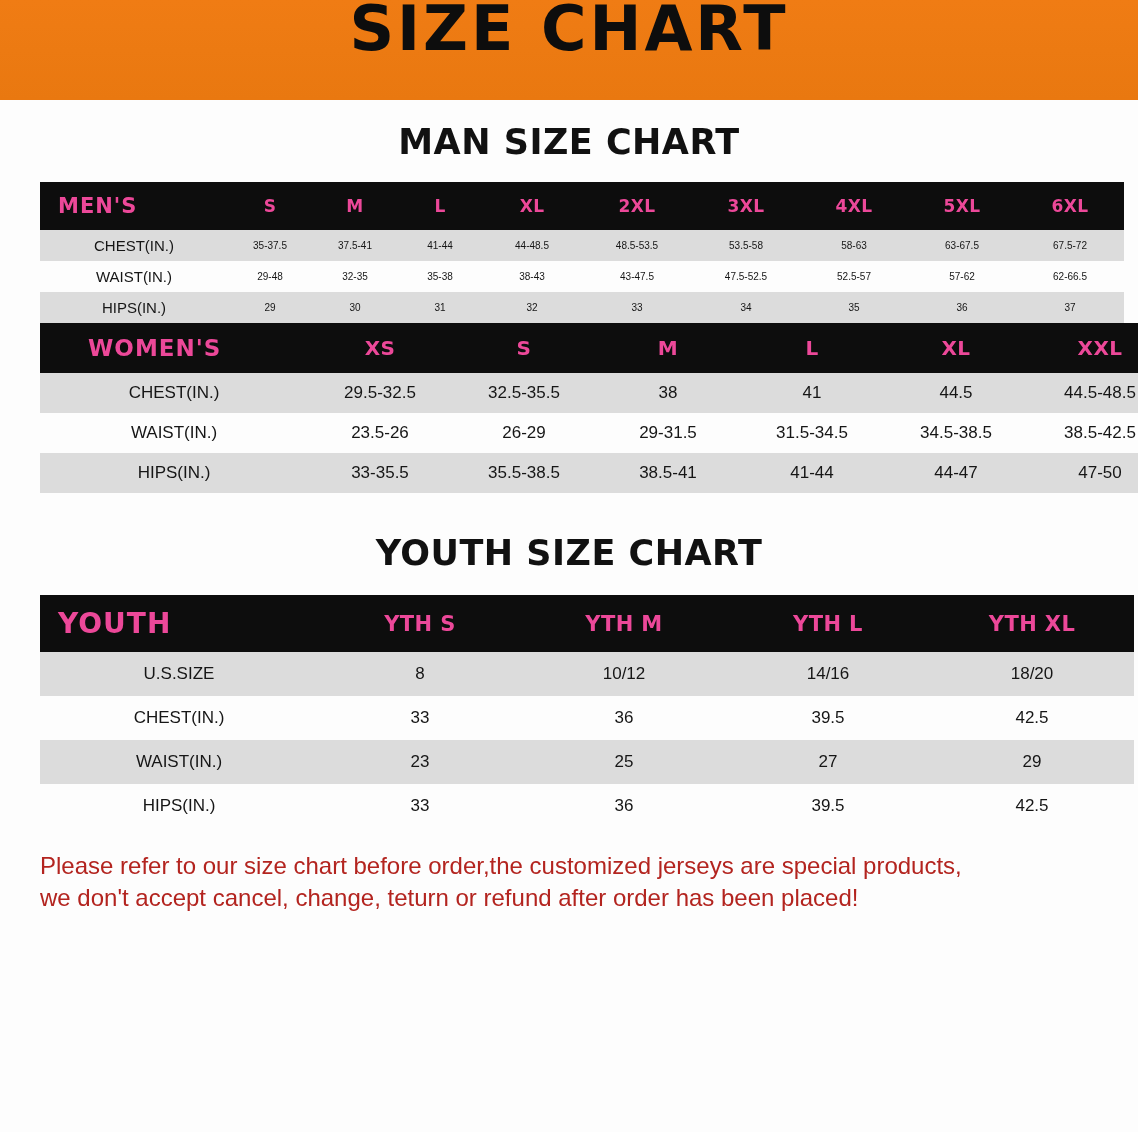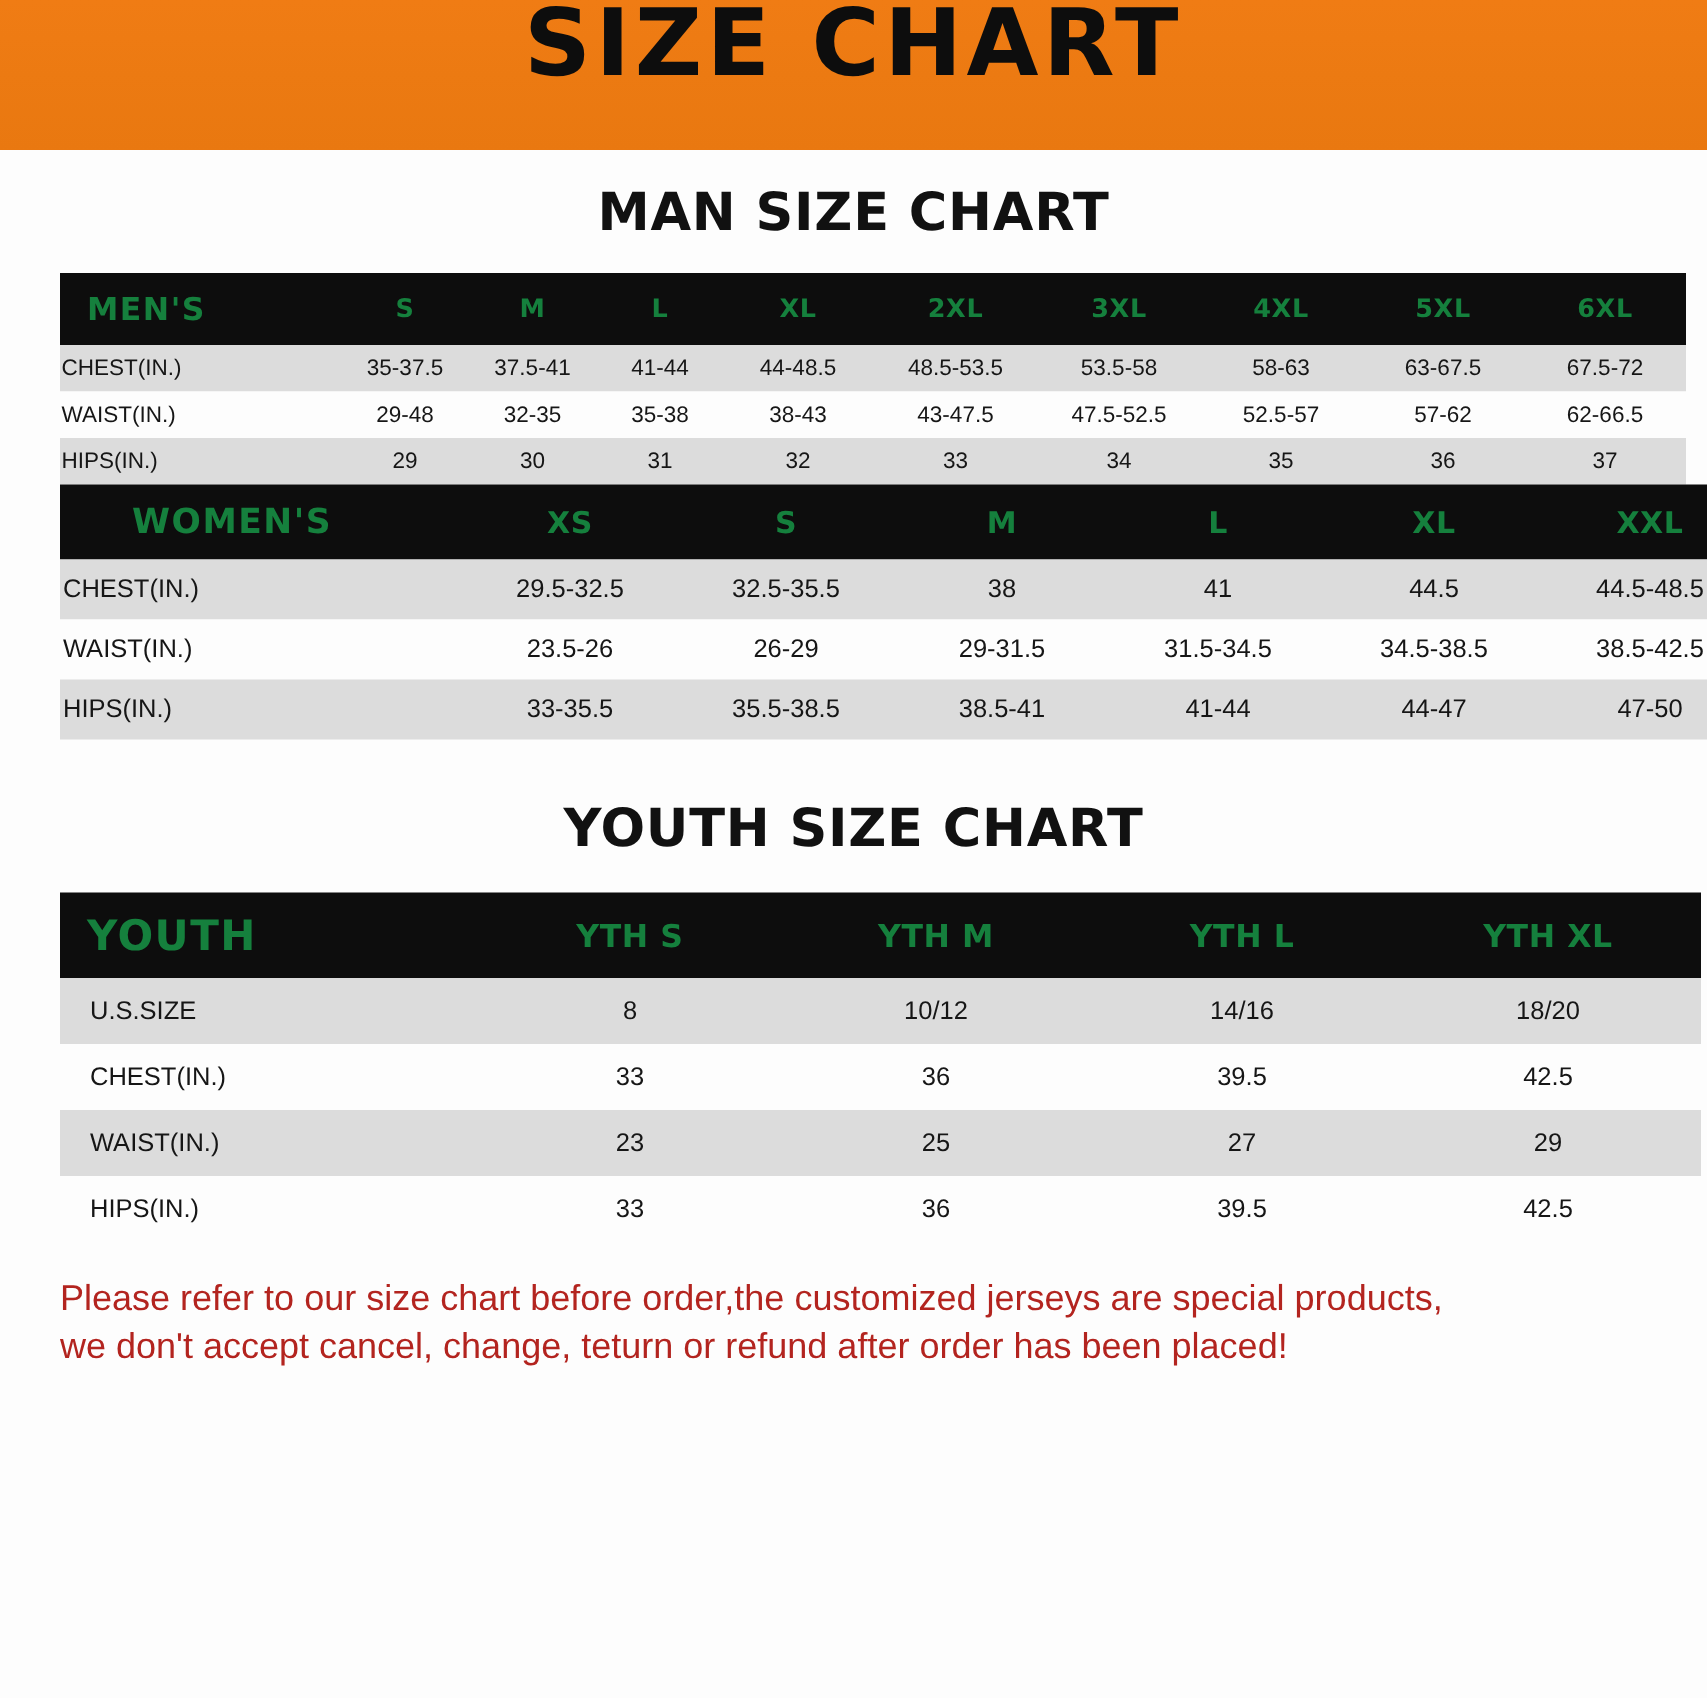--- a/index.html
+++ b/index.html
@@ -57,21 +57,21 @@
   .table-wrap {
     margin: 0 40px;
   }
   table {
     width: 1058px;
     border-collapse: collapse;
     table-layout: fixed;
   }
   thead th {
     background: #0d0d0d;
-    color: #15803d;
+    color: #ec4899;
     font-family: "DejaVu Sans", sans-serif;
     font-weight: 700;
     font-size: 19px;
     padding: 12px 2px;
     text-align: center;
     letter-spacing: 0.4px;
   }
   thead th.rowlabel {
     text-align: left;
     padding-left: 18px;
@@ -79,30 +79,30 @@
     letter-spacing: 1px;
   }
   tbody td {
     font-size: 17px;
     text-align: center;
     padding: 9px 2px;
     color: #161616;
     font-family: "Liberation Sans", sans-serif;
   }
   tbody td.rowlabel {
-    text-align: left;
+    text-align: center;
     font-size: 17px;
   }
   tbody tr.shade td { background: #dcdcdc; }
   tbody tr.plain td { background: #fdfdfd; }
 
   
   #men-table thead th { font-size: 17px; }
   #men-table thead th.rowlabel { font-size: 21px; }
-  #men-table tbody td { font-size: 15px; padding: 7px 1px; }
+  #men-table tbody td { font-size: 10px; padding: 7px 1px; }
   #men-table tbody td.rowlabel { font-size: 15px; }
 
   
   #women-table thead th { font-size: 20px; }
   #women-table thead th.rowlabel { font-size: 23px; padding-left: 48px; }
   #women-table tbody td { font-size: 17px; padding: 10px 2px; }
 
   
   #youth-table thead th { font-size: 21px; }
   #youth-table thead th.rowlabel { font-size: 28px; }

